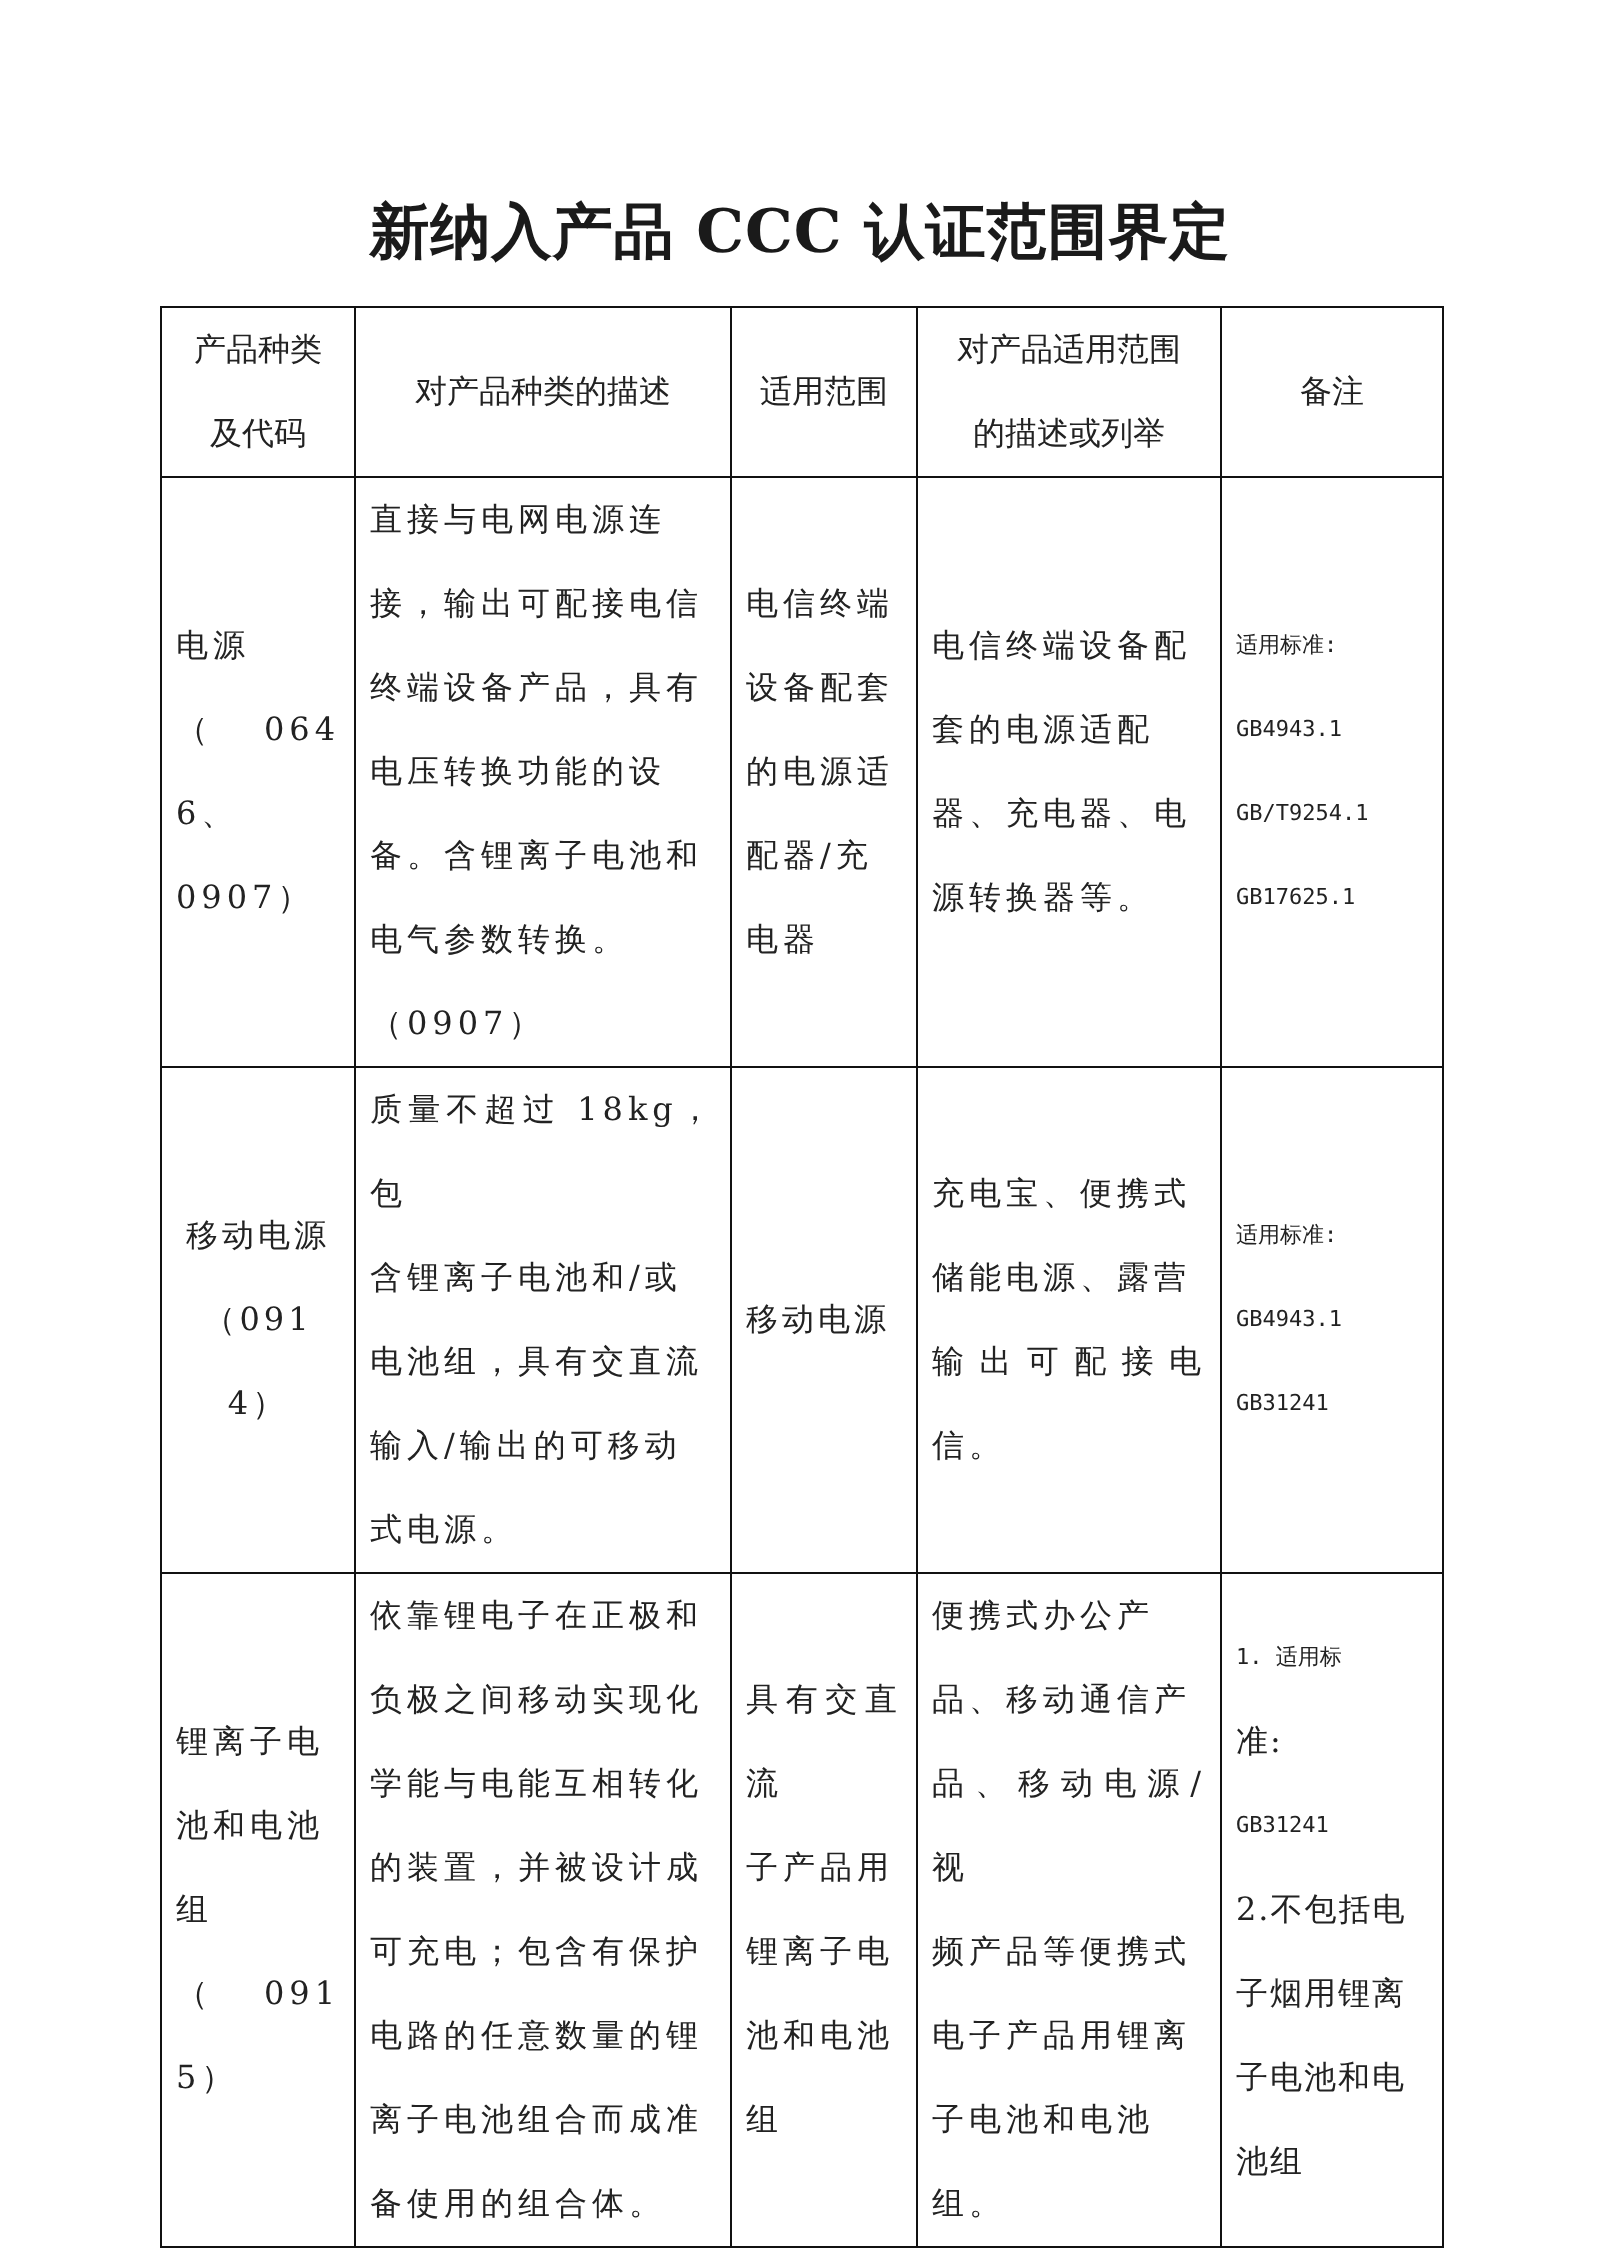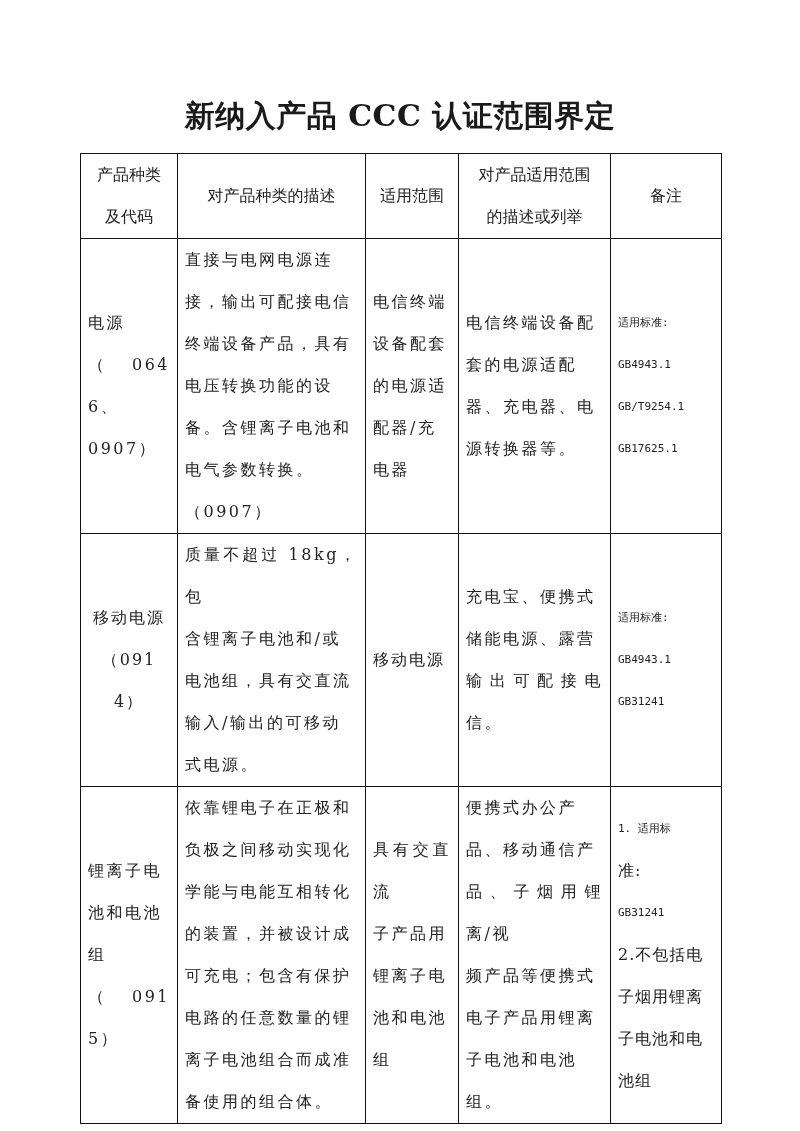--- a/index.html
+++ b/index.html
@@ -151,21 +151,21 @@
     <td class="justify">
       <span class="line">具有交直流</span>
       <span class="line">子产品用</span>
       <span class="line">锂离子电</span>
       <span class="line">池和电池</span>
       <span class="line">组</span>
     </td>
     <td class="justify">
       <span class="line">便携式办公产</span>
       <span class="line">品、移动通信产</span>
-      <span class="line">品、子烟用锂离/视</span>
+      <span class="line">品、移动电源/视</span>
       <span class="line">频产品等便携式</span>
       <span class="line">电子产品用锂离</span>
       <span class="line">子电池和电池</span>
       <span class="line">组。</span>
     </td>
     <td class="left" style="letter-spacing:1px;">
       <span class="line mono">1. 适用标</span>
       <span class="line">准:</span>
       <span class="line mono">GB31241</span>
       <span class="line">2.不包括电</span>

